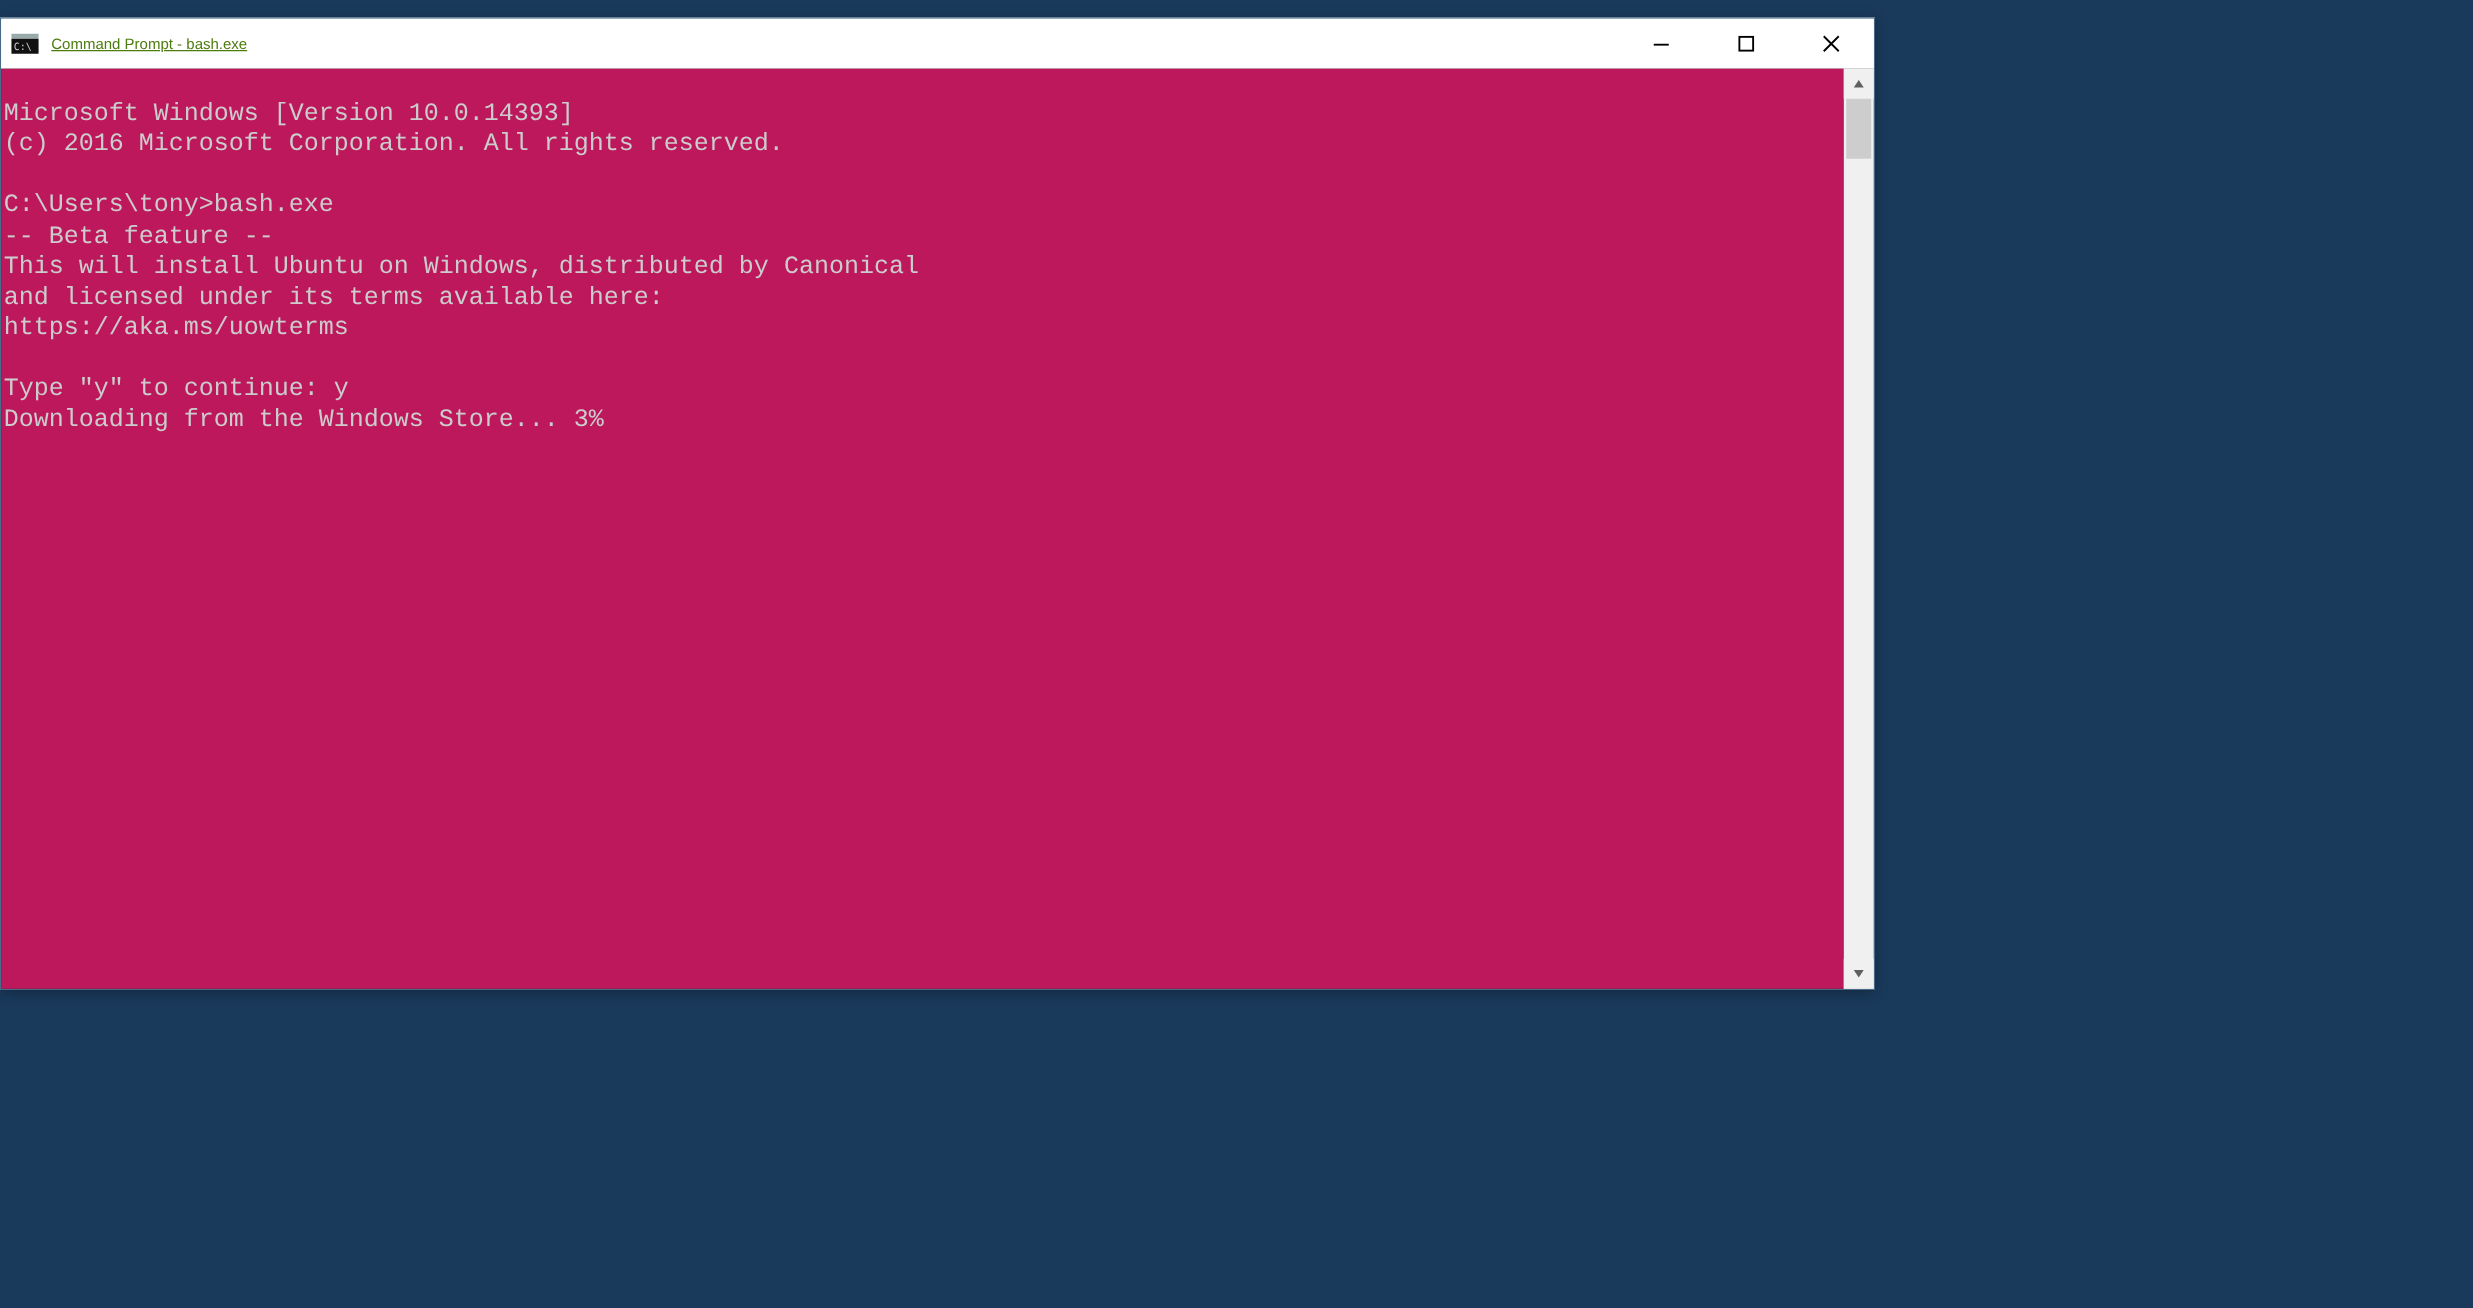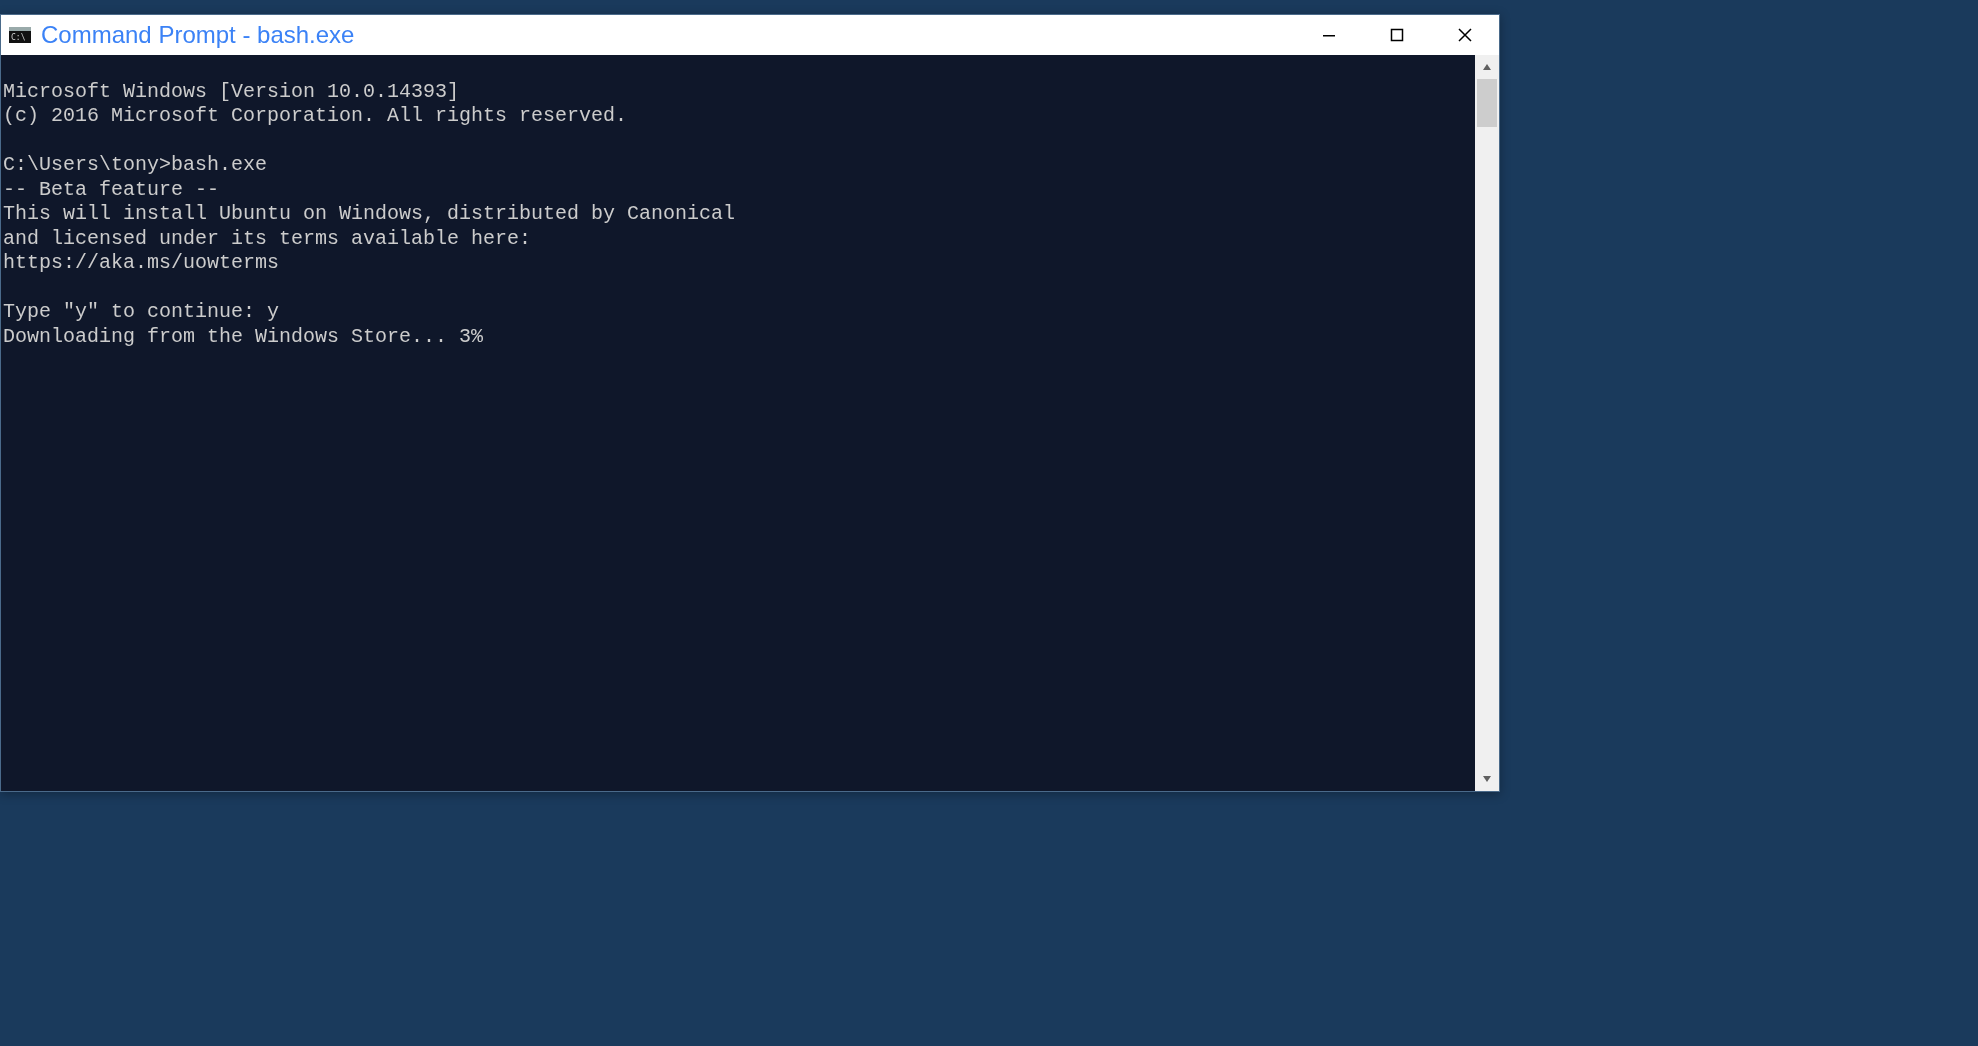--- a/index.html
+++ b/index.html
@@ -31,22 +31,23 @@
       gap: 10px;
     }
     .app-icon {
       width: 22px;
       height: 22px;
       display: inline-flex;
       align-items: center;
       justify-content: center;
     }
     .title-text {
-      font-size: 24px;
-      color: #3b82f6;
+      font-size: 12px;
+      color: #4d7c0f;
+      text-decoration: underline;
     }
     .window-controls {
       display: flex;
       height: 100%;
     }
     .win-btn {
       width: 68px;
       height: 100%;
       display: flex;
       align-items: center;
@@ -55,21 +56,21 @@
       background: transparent;
       border: none;
     }
     .win-btn svg { width: 14px; height: 14px; }
     .client-area {
       display: flex;
       background: #000;
     }
     .terminal {
       flex: 1;
-      background: #0f172a;
+      background: #be185d;
       color: #cccccc;
       font-family: "Consolas", "Courier New", monospace;
       font-size: 20px;
       line-height: 24.5px;
       padding: 0 0 4px 2px;
       height: 736px;
       white-space: pre;
       overflow: hidden;
     }
     .scrollbar {

